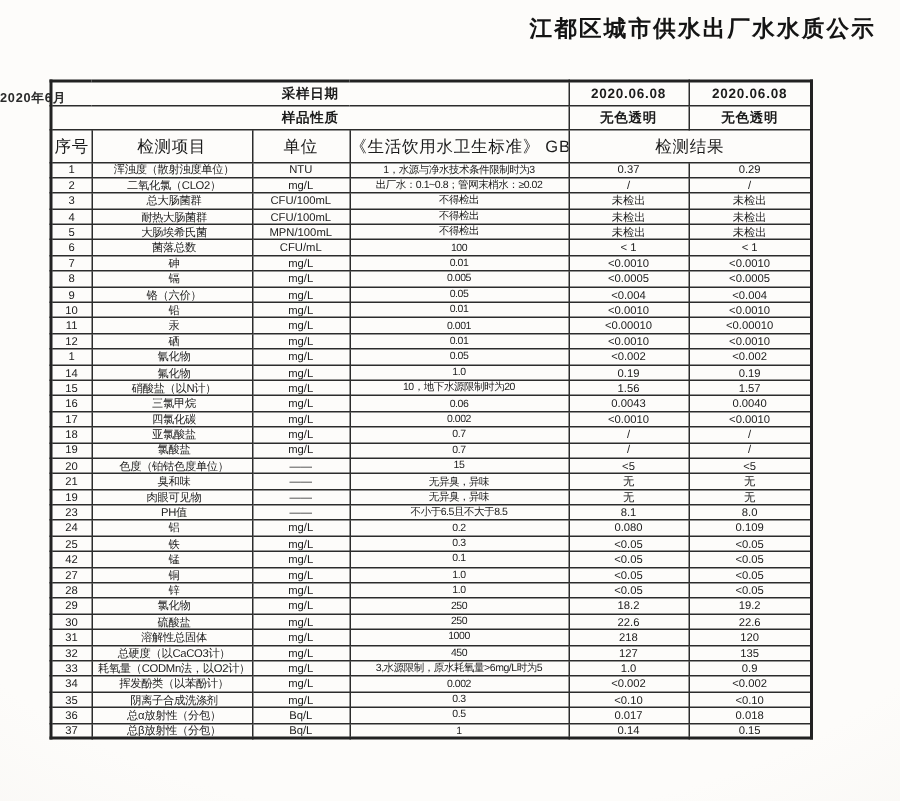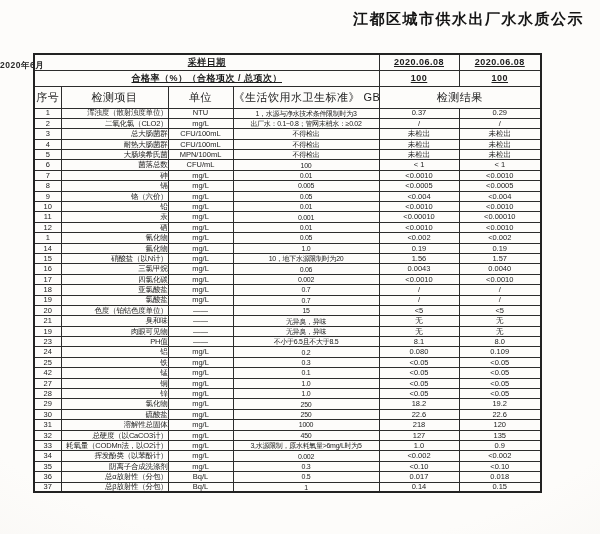--- a/index.html
+++ b/index.html
@@ -43,35 +43,34 @@
     vertical-align: middle;
     overflow: hidden;
     white-space: nowrap;
   }
   table.wq { border: 2px solid #222; }
   tr.info-row td {
     height: 16px;
     font-size: 9px;
     font-weight: bold;
     letter-spacing: 0.5px;
-    text-decoration: underline;
   }
   tr.head-row td {
     height: 22px;
     font-size: 11px;
     font-weight: normal;
     letter-spacing: 0.5px;
   }
   tr.data-row td {
     height: 10.4px;
     font-size: 7.5px;
     line-height: 1;
   }
   tr.data-row td.no   { font-size: 7.5px; }
-  tr.data-row td.item { text-align: right; padding-left: 3px; letter-spacing: -0.2px; }
+  tr.data-row td.item { text-align: center; padding-left: 3px; letter-spacing: -0.2px; }
   tr.data-row td.std  { font-size: 7px; letter-spacing: -0.3px; }
   tr.data-row td.res  { font-size: 7.5px; }
 </style>
 </head>
 <body>
 
 <div class="scan-paper"></div>
 
 <div class="doc-title">江都区城市供水出厂水水质公示</div>
 <div class="doc-subtitle">2020年6月</div>
@@ -85,23 +84,23 @@
       <col style="width:80px">
       <col style="width:82px">
   </colgroup>
   <tbody>
     <tr class="info-row">
       <td colspan="4">采样日期</td>
       <td>2020.06.08</td>
       <td>2020.06.08</td>
     </tr>
     <tr class="info-row">
-      <td colspan="4">合格率（%）（合格项次 / 总项次）</td>
-      <td>100</td>
-      <td>100</td>
+      <td colspan="4">样品性质</td>
+      <td>无色透明</td>
+      <td>无色透明</td>
     </tr>
   </tbody>
   <tbody>
     <tr class="head-row">
       <td>序号</td>
       <td>检测项目</td>
       <td>单位</td>
       <td>《生活饮用水卫生标准》 GB5749</td>
       <td colspan="2">检测结果</td>
     </tr>

